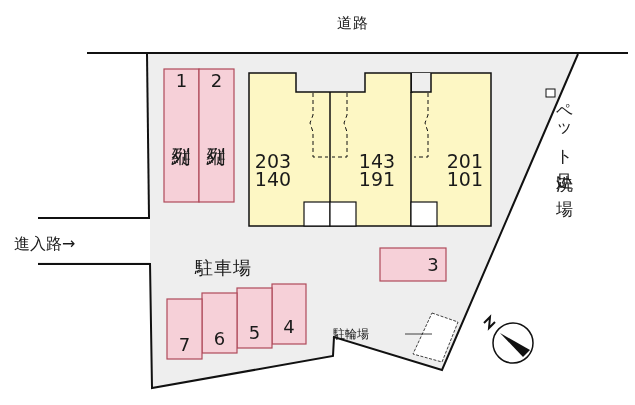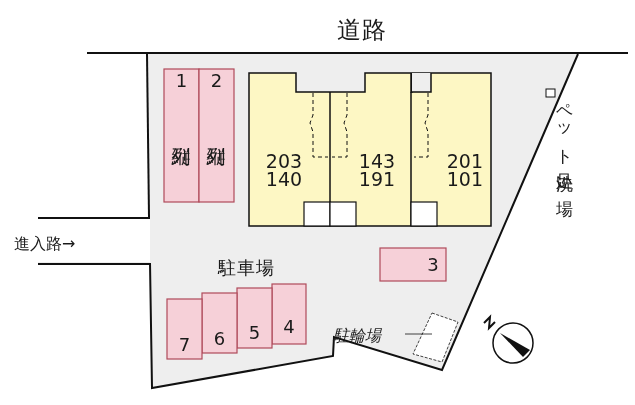--- a/index.html
+++ b/index.html
@@ -1,23 +1,23 @@
 <!DOCTYPE html>
 <html><head>
 <meta charset="utf-8">
 <style>
   html, body { margin:0; padding:0; background:#ffffff; }
   body { width:635px; height:405px; position:relative; overflow:hidden;
          font-family: "DejaVu Sans", "Liberation Sans", sans-serif; color:#222; }
   svg { position:absolute; left:0; top:0; }
   .lbl { position:absolute; white-space:nowrap; color:#1a1a1a; }
-  .road { left:337px; top:14px; font-size:24px; letter-spacing:1px; }
+  .road { left:337px; top:14px; font-size:15px; letter-spacing:1px; }
   .entry { left:14px; top:234px; font-size:16px; }
-  .parking { left:218px; top:256px; font-size:18px; letter-spacing:1px; }
-  .bike { left:333px; top:326px; font-size:16px;font-style:italic; }
+  .parking { left:195px; top:256px; font-size:18px; letter-spacing:1px; }
+  .bike { left:333px; top:326px; font-size:12px; }
   .pet { left:556px; top:92px; font-size:17px; writing-mode:vertical-rl; line-height:1; letter-spacing:3px; }
   .unit { position:absolute; font-size:19px; line-height:18px; text-align:center; color:#1a1a1a; }
   .space-num { position:absolute; font-size:18px; text-align:center; color:#1a1a1a; }
   .tate { position:absolute; font-size:19px; writing-mode:vertical-rl; line-height:1; color:#1a1a1a; }
 </style>
 </head>
 <body>
 
 <svg width="635" height="405" viewBox="0 0 635 405">
 
@@ -65,21 +65,21 @@
     <polyline points="484,323 490,317 489,328 495,322" fill="none" stroke="#111" stroke-width="2"></polyline>
   </g>
 </svg>
 
 <div class="lbl road">道路</div>
 <div class="lbl entry">進入路→</div>
 <div class="lbl parking">駐車場</div>
 <div class="lbl bike">駐輪場</div>
 <div class="lbl pet">ペット足洗い場</div>
 
-<div class="unit" style="left:260px;top:152px;width:48px;">
+<div class="unit" style="left:249px;top:152px;width:48px;">
   <div>203</div>
   <div>140</div>
 </div>
 <div class="unit" style="left:353px;top:152px;width:48px;">
   <div>143</div>
   <div>191</div>
 </div>
 <div class="unit" style="left:435px;top:152px;width:48px;text-align:right;">
   <div>201</div>
   <div>101</div>

